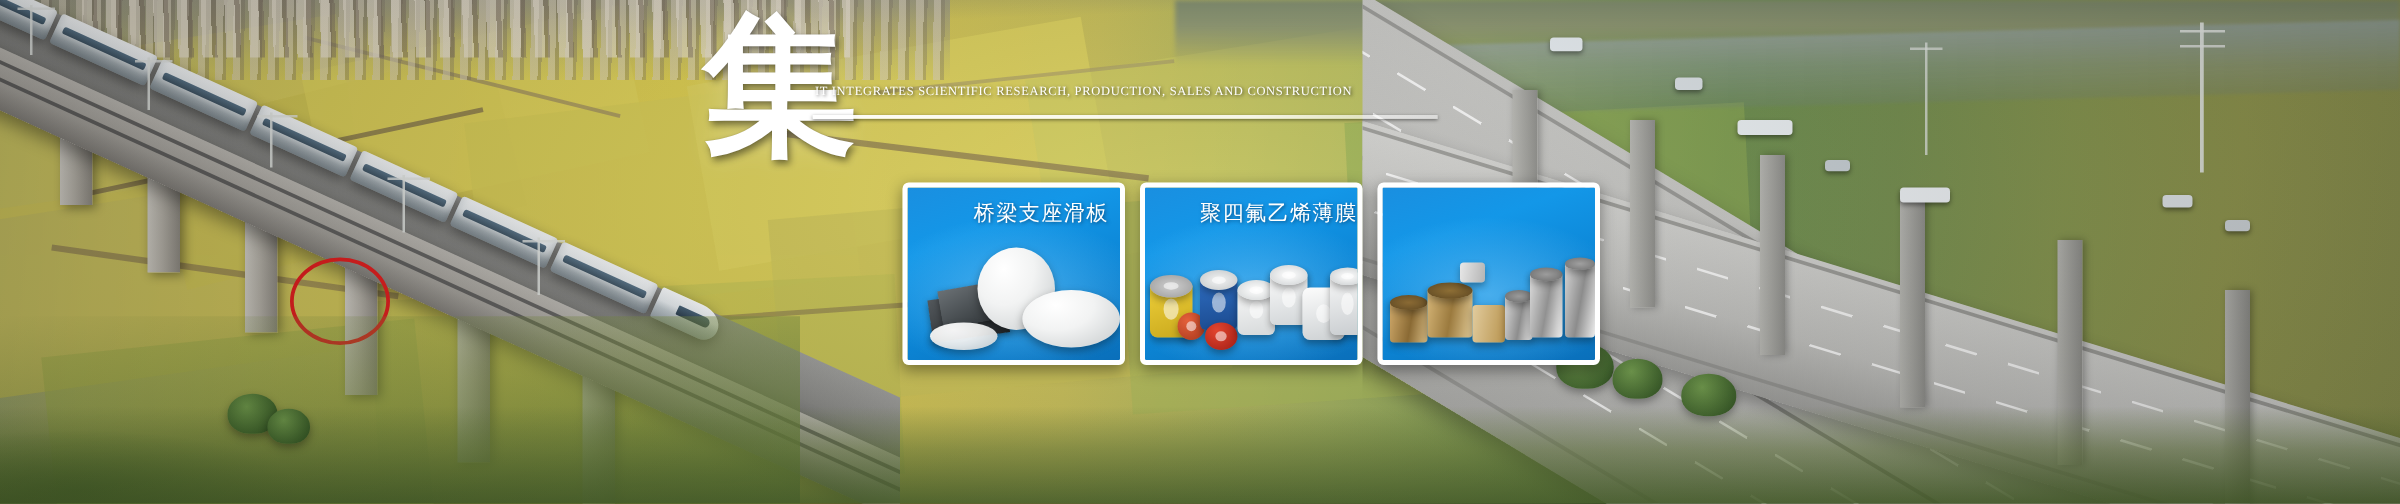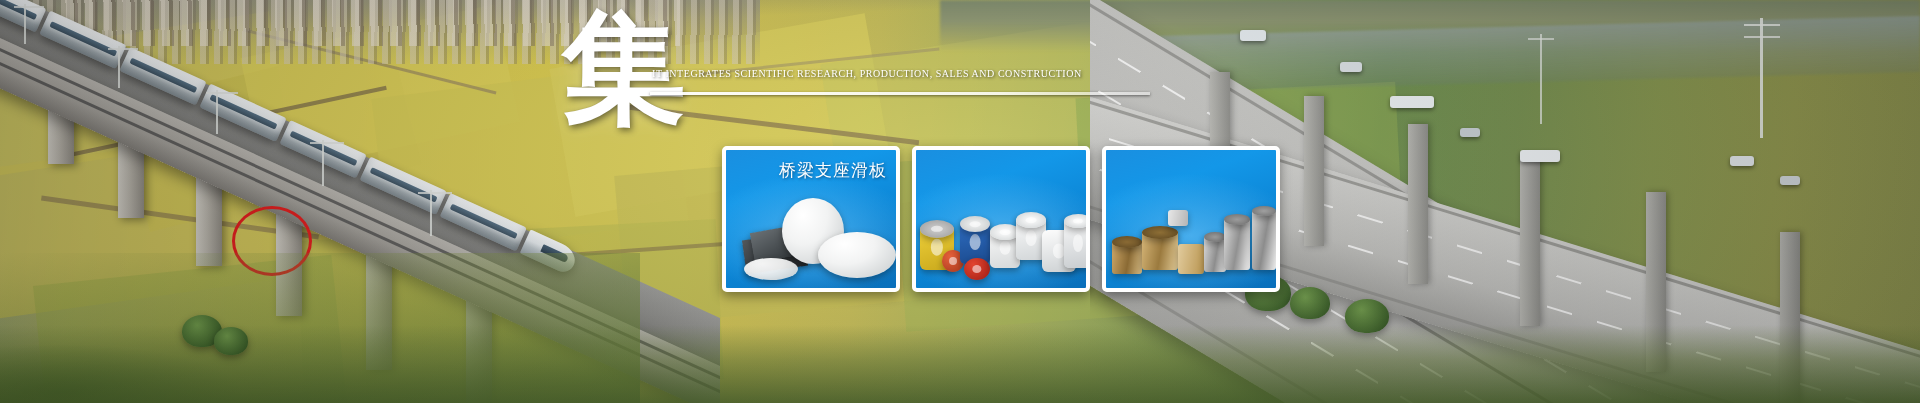--- a/index.html
+++ b/index.html
@@ -432,20 +432,21 @@
         <div class="plate" style="left:18px;top:52px;width:62px;height:34px;transform:rotate(-8deg);"></div>
         <div class="plate" style="left:26px;top:44px;width:58px;height:30px;transform:rotate(-10deg);background:linear-gradient(160deg,#6a7074,#2c3134);"></div>
         <div class="disc" style="left:56px;top:14px;width:62px;height:66px;"></div>
         <div class="disc" style="left:92px;top:48px;width:78px;height:46px;"></div>
         <div class="disc" style="left:18px;top:74px;width:54px;height:22px;opacity:.95;"></div>
       </div>
     </div>
 
     <div class="card">
       <div class="card-glow"></div>
+      <div class="card-title">聚四氟乙烯薄膜</div>
       <div class="card-art">
         <div class="roll" style="left:4px;top:40px;width:34px;height:46px;background:linear-gradient(160deg,#f0d23c,#c9a81c);border-radius:6px;"></div>
         <div class="roll" style="left:4px;top:36px;width:34px;height:18px;background:radial-gradient(ellipse at 50% 50%,#cfcfcf,#9a9a9a);"></div>
         <div class="roll" style="left:26px;top:66px;width:22px;height:22px;background:radial-gradient(circle at 36% 30%,#e4603a,#a8381c);"></div>
         <div class="roll" style="left:44px;top:36px;width:30px;height:44px;background:linear-gradient(170deg,#2f6fc4,#1b4a8e);border-radius:5px;"></div>
         <div class="roll" style="left:44px;top:32px;width:30px;height:16px;background:radial-gradient(ellipse,#f2f3f3,#c2c6c8);"></div>
         <div class="roll" style="left:48px;top:74px;width:26px;height:22px;background:radial-gradient(circle at 36% 30%,#e2452f,#a01c14);"></div>
         <div class="roll" style="left:74px;top:44px;width:30px;height:40px;background:linear-gradient(170deg,#fbfbfb,#d6d9da);border-radius:5px;"></div>
         <div class="roll" style="left:74px;top:40px;width:30px;height:16px;background:radial-gradient(ellipse,#ffffff,#cfd3d4);"></div>
         <div class="roll" style="left:100px;top:32px;width:30px;height:44px;background:linear-gradient(170deg,#fdfdfd,#d2d6d8);border-radius:5px;"></div>

